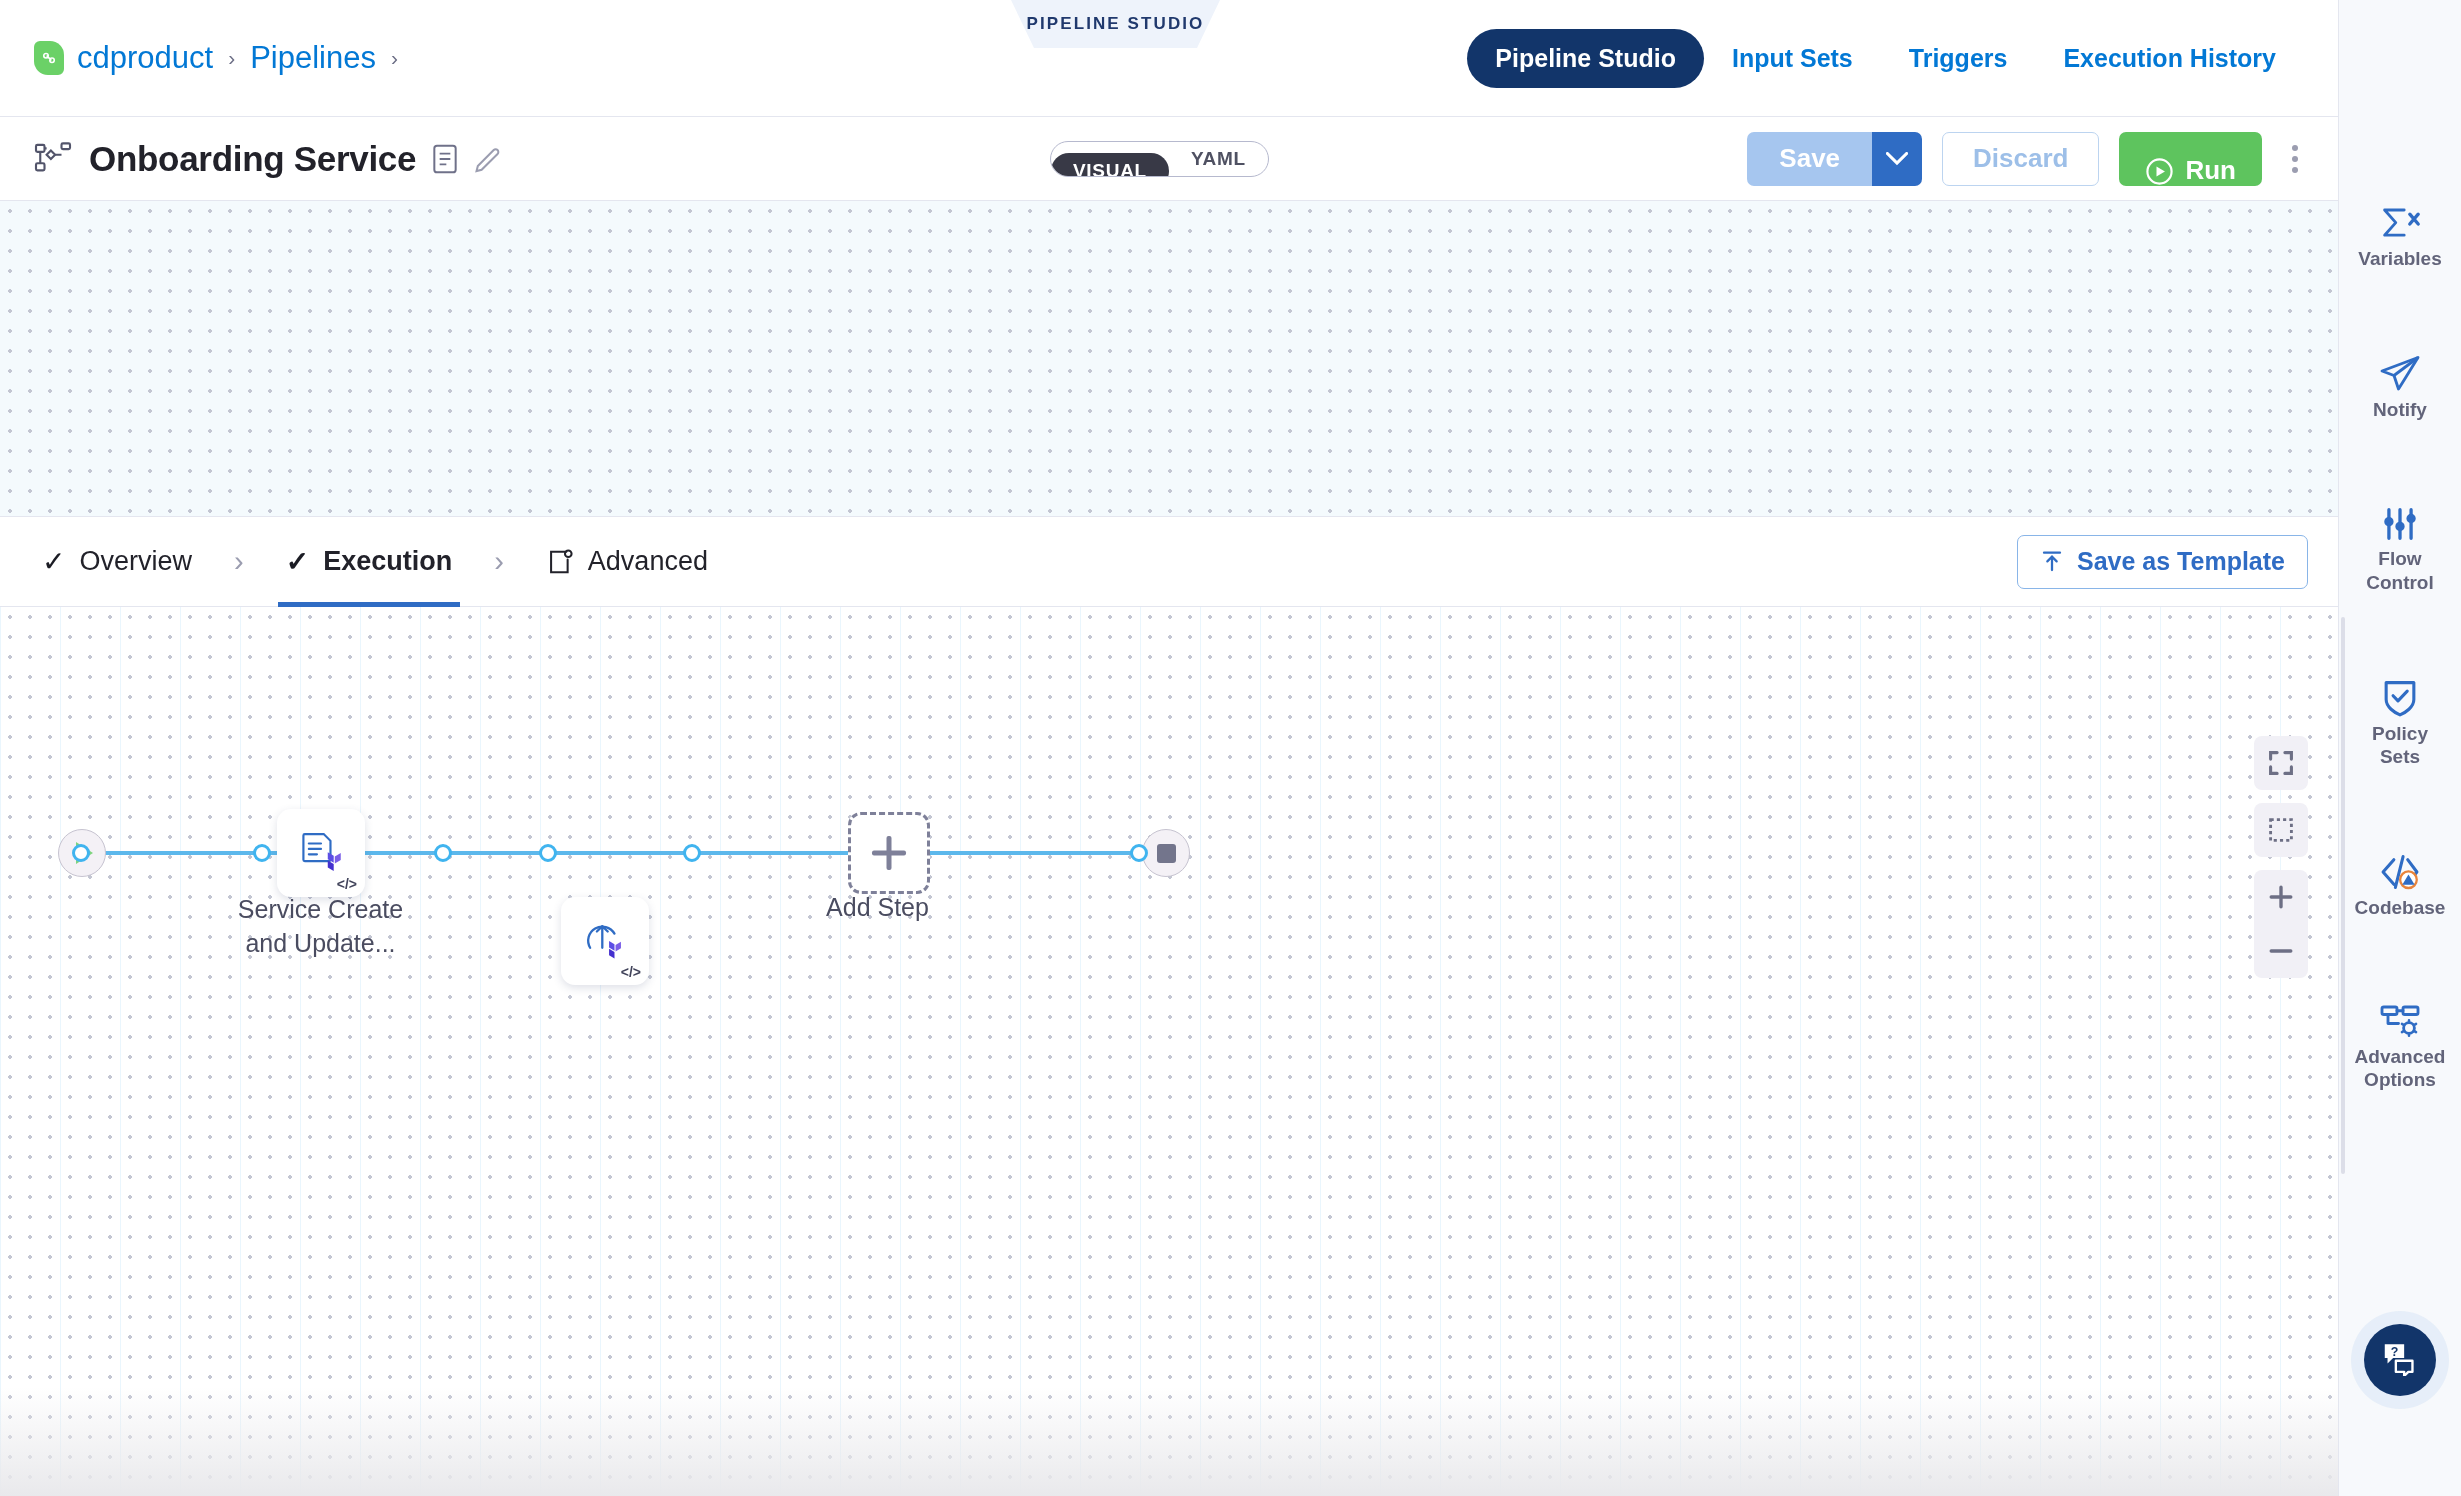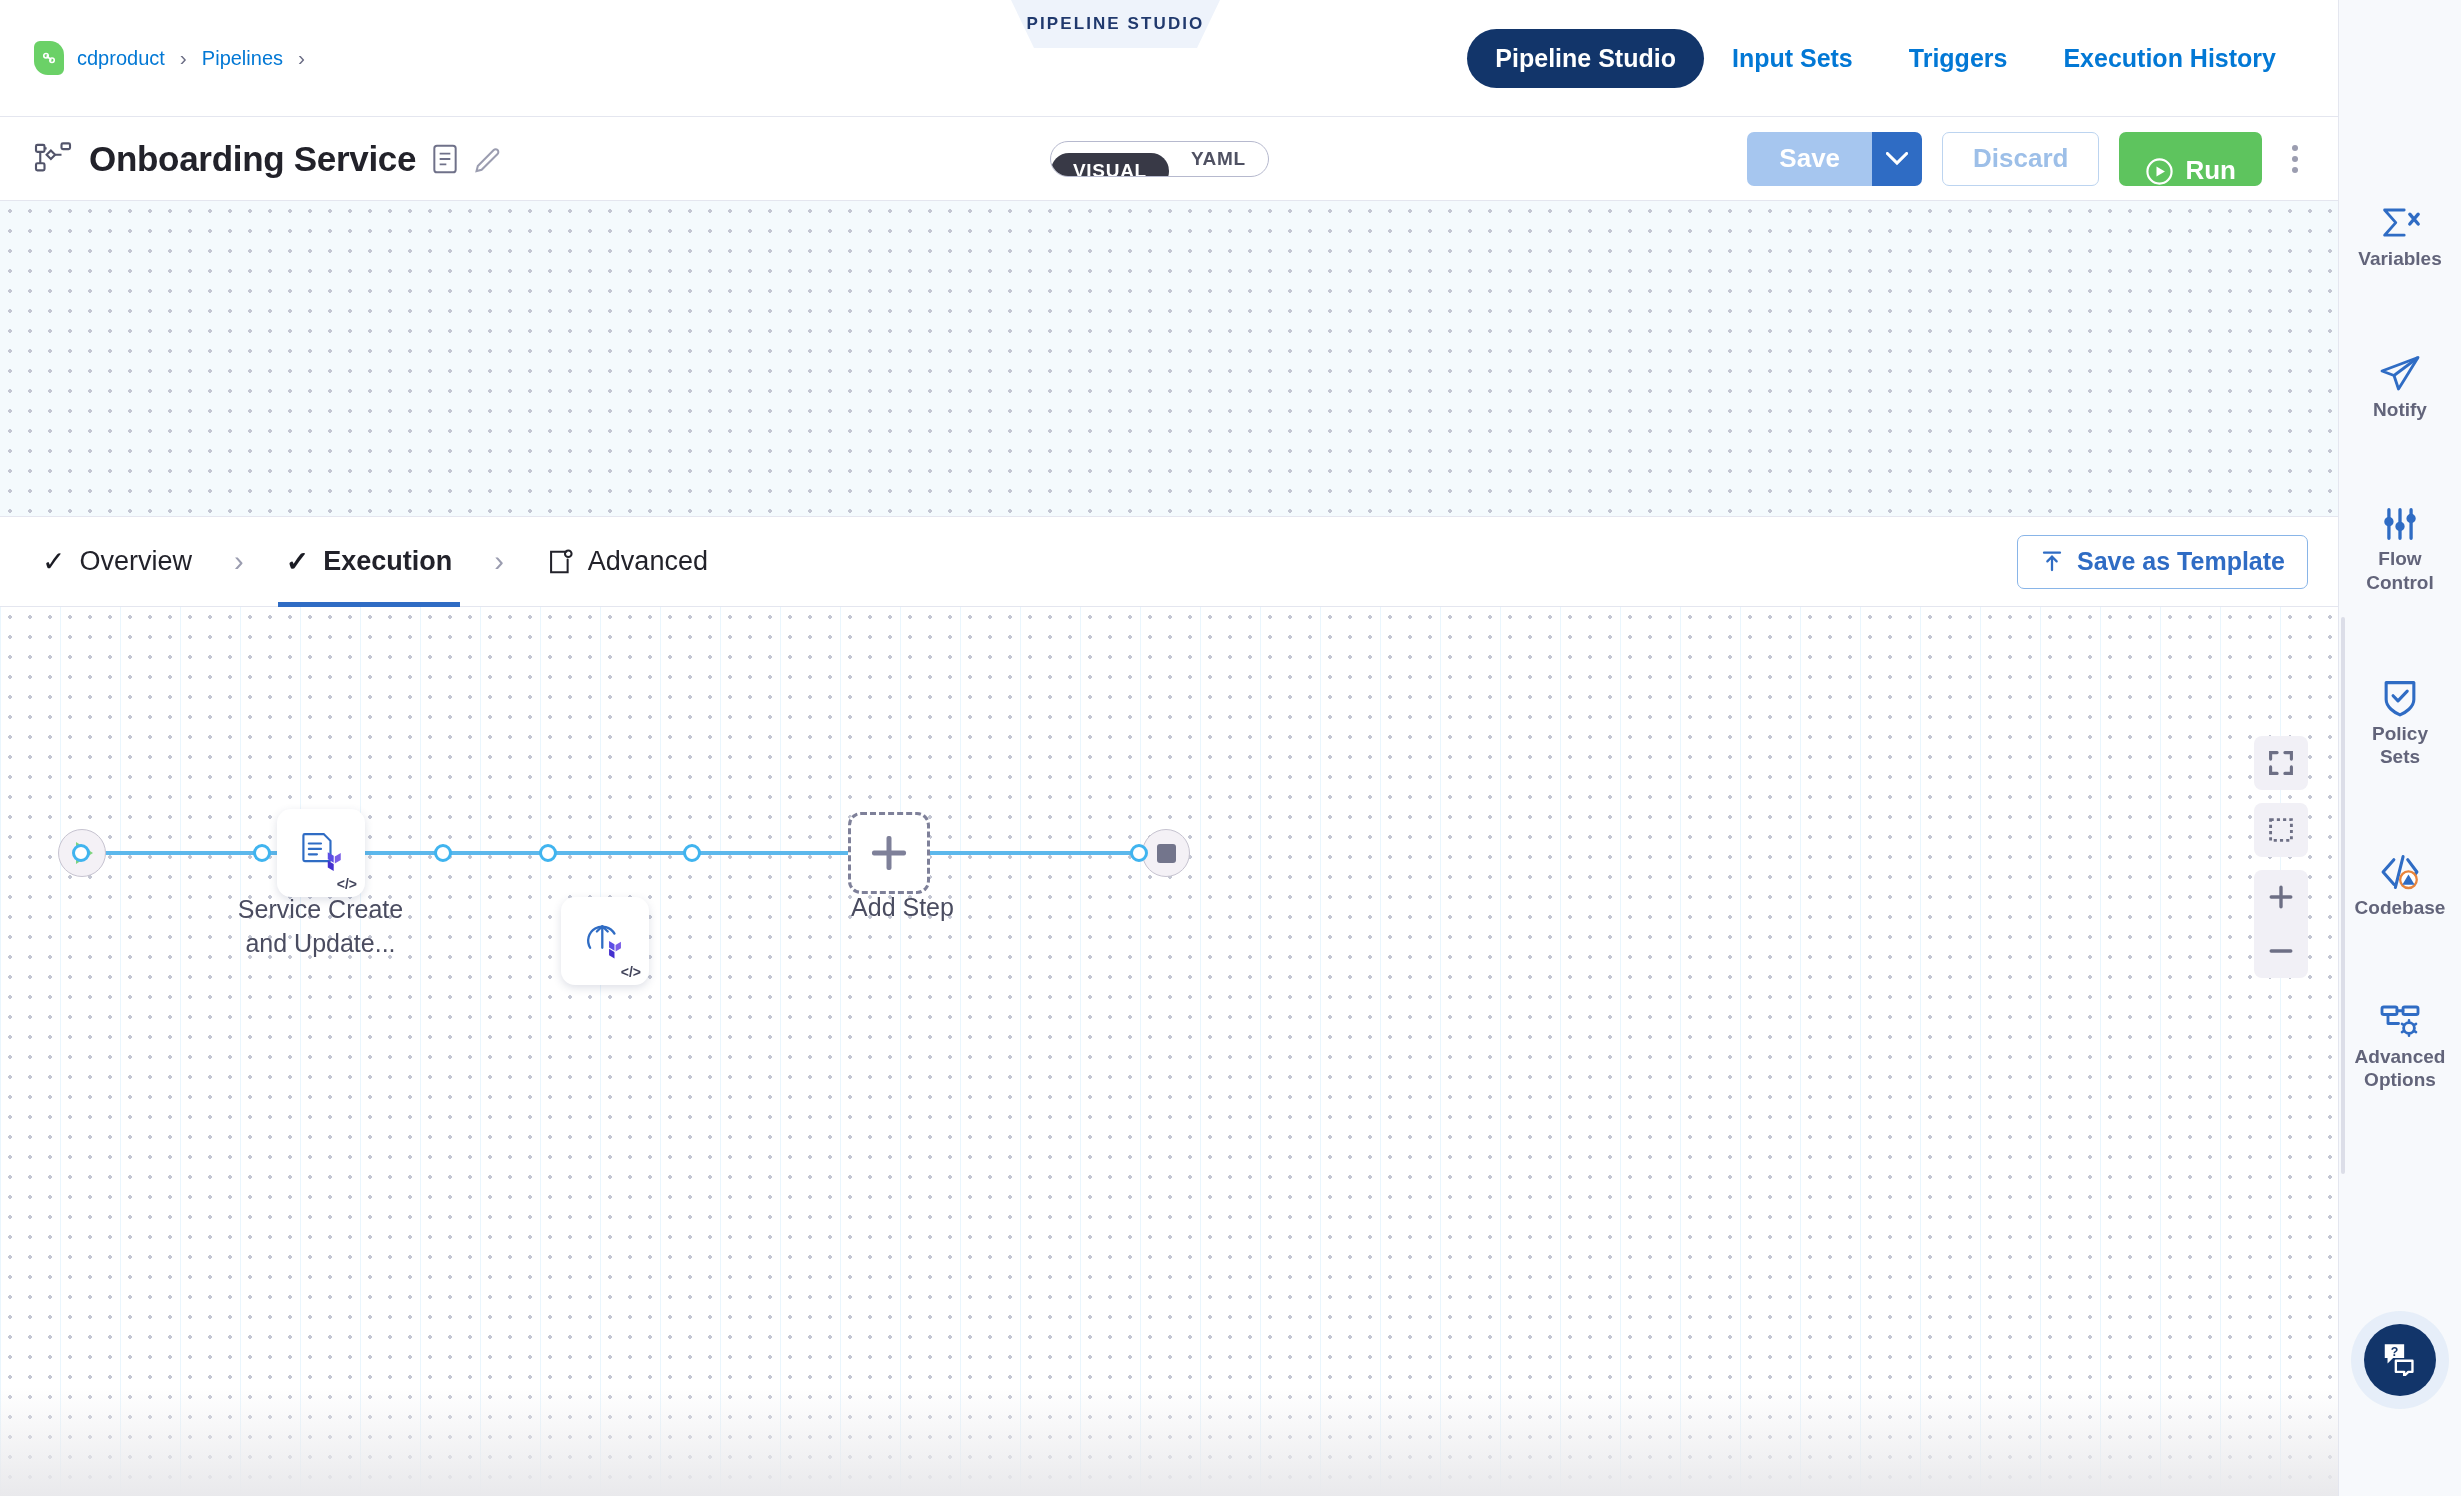--- a/index.html
+++ b/index.html
@@ -16,21 +16,21 @@
   .breadcrumb-bar {
     height: 117px; background: #fff; border-bottom: 1px solid #e4e6ef;
     display: flex; align-items: center; padding: 0 0 0 34px; position: relative;
   }
   .bc { display: flex; align-items: center; gap: 13px; }
   .bc-logo {
     width: 30px; height: 34px; background: #6bd167;
     border-radius: 6px 14px 6px 14px; display: flex; align-items: center;
     justify-content: center; flex-shrink: 0;
   }
-  .bc-link { color: #0278d5; font-size: 20px; }
+  .bc-link { color: #0278d5; font-size: 31px; }
   .bc-sep { color: #6b6d85; font-size: 21px; font-weight: 300; margin: 0 2px; }
 
   
   .studio-tab {
     position: absolute; left: 1011px; top: 0; width: 209px; height: 48px;
     background: #eef3fb; color: #20396d; font-size: 17px; font-weight: bold;
     letter-spacing: 2.1px; display: flex; align-items: center; justify-content: center;
     clip-path: polygon(0 0, 100% 0, 89% 100%, 11% 100%);
   }
 
@@ -345,21 +345,21 @@
         </svg>
       </span>
       <span class="code-badge">&lt;/&gt;</span>
     </div>
     <span class="dot-port" style="left:539px; top:246px;"></span>
     <span class="dot-port" style="left:683px; top:246px;"></span>
 
     <div class="flow add-node-sq" style="left:848px; top:205px;">
       <span class="plus-glyph"></span>
     </div>
-    <div class="node-label" style="left:808px; top:284px; width:189px;">Add Step</div>
+    <div class="node-label" style="left:783px; top:284px; width:189px;">Add Step</div>
 
     <span class="dot-port" style="left:1130px; top:246px;"></span>
     <div class="flow node-circle" style="left:1142px; top:222px;">
       <span class="sq-stop"></span>
     </div>
 
     <div class="zoomctl" style="right:30px; top:129px;">
       <span class="zc-btn">
         <svg width="26" height="26" viewBox="0 0 20 20" fill="none" stroke="#6d6f85" stroke-width="2.4" stroke-linecap="round">
           <path d="M2 7V2h5M18 7V2h-5M2 13v5h5M18 13v5h-5"></path>

